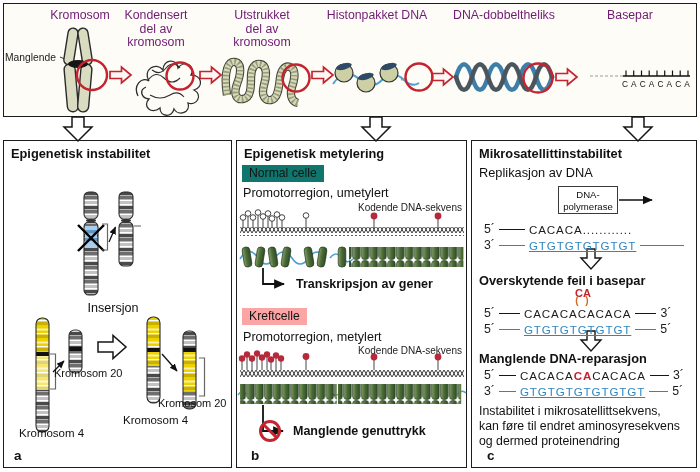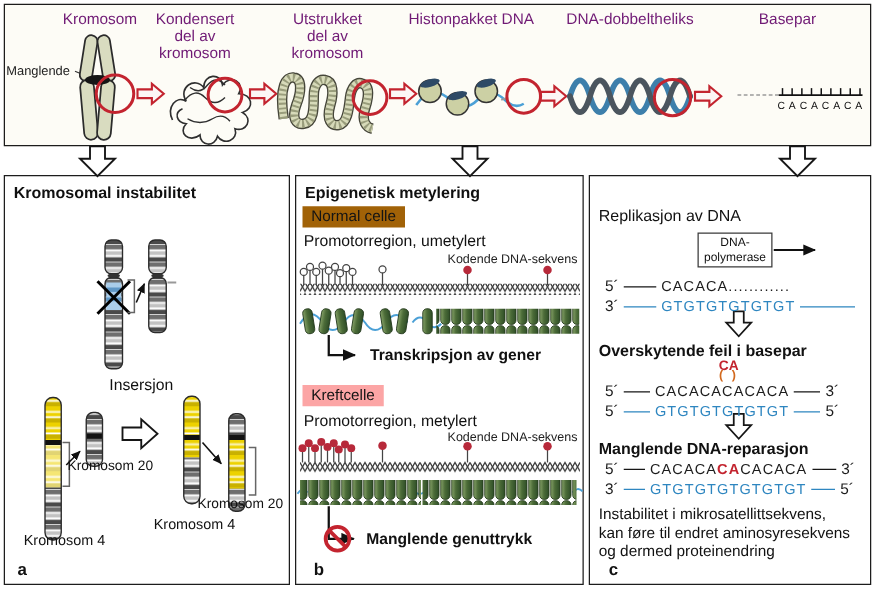--- a/index.html
+++ b/index.html
@@ -12,31 +12,31 @@
   #panel-b{left:236px;top:140px;width:231px;height:328px;}
   #panel-c{left:471px;top:140px;width:226px;height:328px;}
   svg.gfx{position:absolute;left:0;top:0;pointer-events:none;}
   .stage-label{font-size:12.3px;line-height:13.6px;text-align:center;color:#701a75;}
   .stage-label span{display:block;}
   .small-label{font-size:10.3px;color:#222;}
   .title{font-weight:700;font-size:12.8px;color:#101010;white-space:nowrap;}
   .sub{font-size:12.6px;white-space:nowrap;}
   .center{text-align:center;}
   .chip{position:absolute;font-size:12.2px;padding:1px 7px 2px;color:#141414;white-space:nowrap;}
-  .chip-normal{background:#a16207;}
+  .chip-normal{background:#0f766e;}
   .chip-cancer{background:#fca5a5;}
   .coding{font-size:10px;color:#222;text-align:right;white-space:nowrap;}
   .result{font-weight:700;font-size:12.5px;white-space:nowrap;}
   .letter{font-weight:700;font-size:13.5px;}
   .kr{font-size:11px;white-space:nowrap;}
   .seqrow{display:flex;align-items:center;gap:4px;font-size:12.3px;white-space:nowrap;}
   .sline{display:inline-block;height:0;border-top:1.9px solid #161616;}
   .sline.blue{border-top-color:#2e86c0;}
   .seq{font-size:11.6px;letter-spacing:.9px;color:#1c1c1c;}
-  .seq.blue{color:#2e86c0;}
+  .seq.blue{color:#2e86c0;text-decoration:underline;}
   .mut{color:#c3242f;font-weight:700;}
   .prime{font-size:12.3px;color:#1c1c1c;}
   .basepar-letters{font-size:8.3px;letter-spacing:3.1px;color:#111;}
   .polybox{position:absolute;left:558px;top:186px;width:60px;height:28px;border:1.2px solid #3a3a3a;
            background:#fff;font-size:9.6px;line-height:11.5px;text-align:center;box-sizing:border-box;padding-top:2px;}
   .note{font-size:12.3px;line-height:15px;white-space:nowrap;}
 </style>
 </head>
 <body>
 
@@ -345,39 +345,40 @@
   </div>
   <div class="abs stage-label" style="left:444px;top:9px;width:120px">
     <span>DNA-dobbeltheliks</span>
   </div>
   <div class="abs stage-label" style="left:585px;top:9px;width:90px">
     <span>Basepar</span>
   </div>
   <div class="abs small-label" style="left:5px;top:52px">Manglende</div>
   <div class="abs basepar-letters" style="left:622px;top:79px;width:72px">CACACACA</div>
 
-  <div class="abs title" style="left:11px;top:146px">Kromosomal instabilitet</div>
+  <div class="abs title" style="left:11px;top:146px">Epigenetisk instabilitet</div>
   <div class="abs sub center" style="left:43px;top:301px;width:140px">Insersjon</div>
   <div class="abs kr" style="left:54px;top:367px">Kromosom 20</div>
   <div class="abs kr" style="left:19px;top:427px;font-size:11.5px">Kromosom 4</div>
   <div class="abs kr" style="left:158px;top:397px">Kromosom 20</div>
   <div class="abs kr" style="left:123px;top:414px;font-size:11.5px">Kromosom 4</div>
   <div class="abs letter" style="left:14px;top:448px">a</div>
 
   <div class="abs title" style="left:244px;top:146px">Epigenetisk metylering</div>
   <div class="chip chip-normal" style="left:242px;top:165px">Normal celle</div>
   <div class="abs sub" style="left:243px;top:186px">Promotorregion, umetylert</div>
   <div class="abs coding" style="left:340px;top:202px;width:122px">Kodende DNA-sekvens</div>
   <div class="abs result" style="left:296px;top:277px">Transkripsjon av gener</div>
   <div class="chip chip-cancer" style="left:242px;top:308px">Kreftcelle</div>
   <div class="abs sub" style="left:243px;top:330px">Promotorregion, metylert</div>
   <div class="abs coding" style="left:340px;top:345px;width:122px">Kodende DNA-sekvens</div>
   <div class="abs result" style="left:293px;top:424px">Manglende genuttrykk</div>
   <div class="abs letter" style="left:251px;top:448px">b</div>
 
+  <div class="abs title" style="left:479px;top:146px">Mikrosatellittinstabilitet</div>
   <div class="abs sub" style="left:479px;top:165px;font-size:12.8px">Replikasjon av DNA</div>
   <div class="polybox">
     <span style="display:block">DNA-</span>
     <span style="display:block">polymerase</span>
   </div>
 
   <div class="abs seqrow" style="left:484px;top:222px">
     <span class="prime">5´</span>
     <span class="sline" style="width:26px"></span>
     <span class="seq">CACACA............</span>

